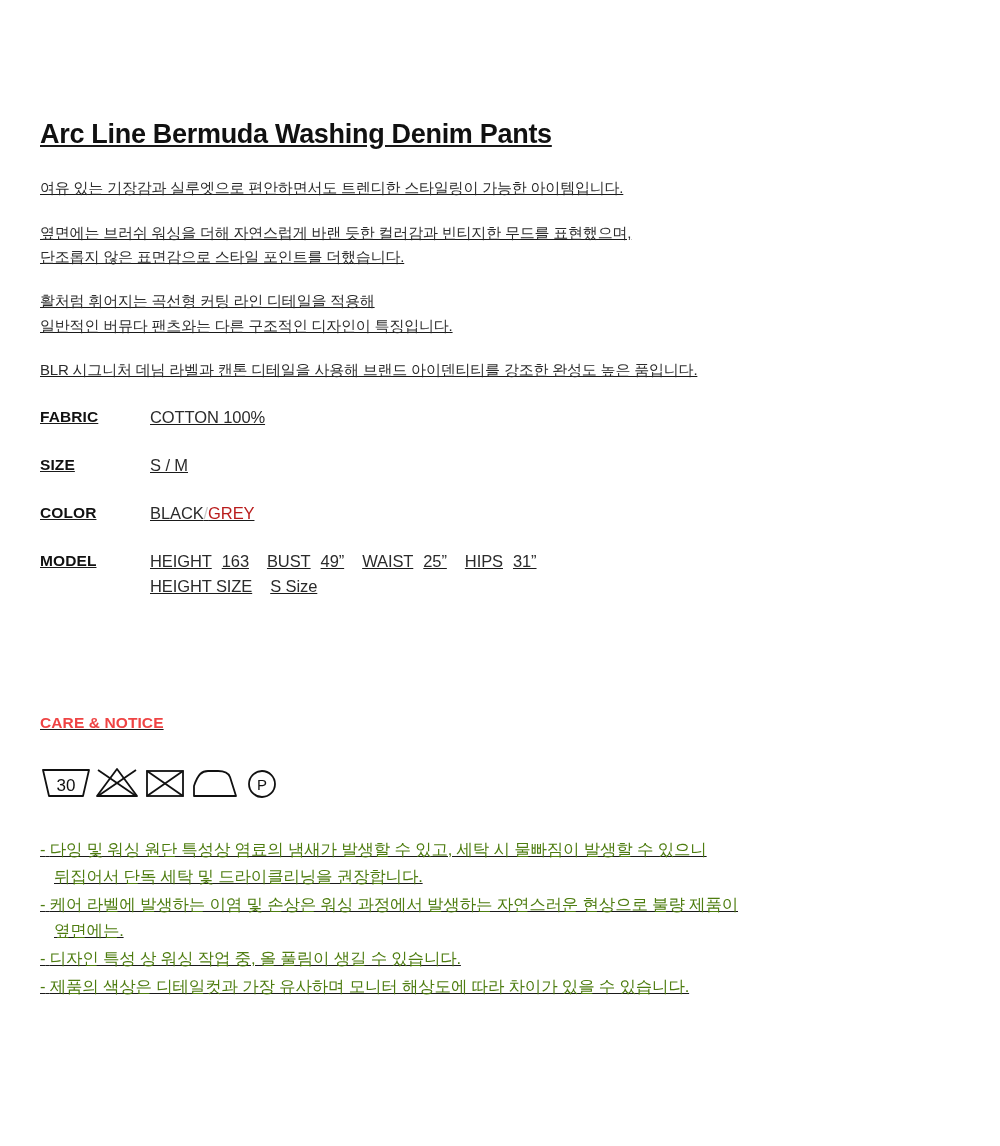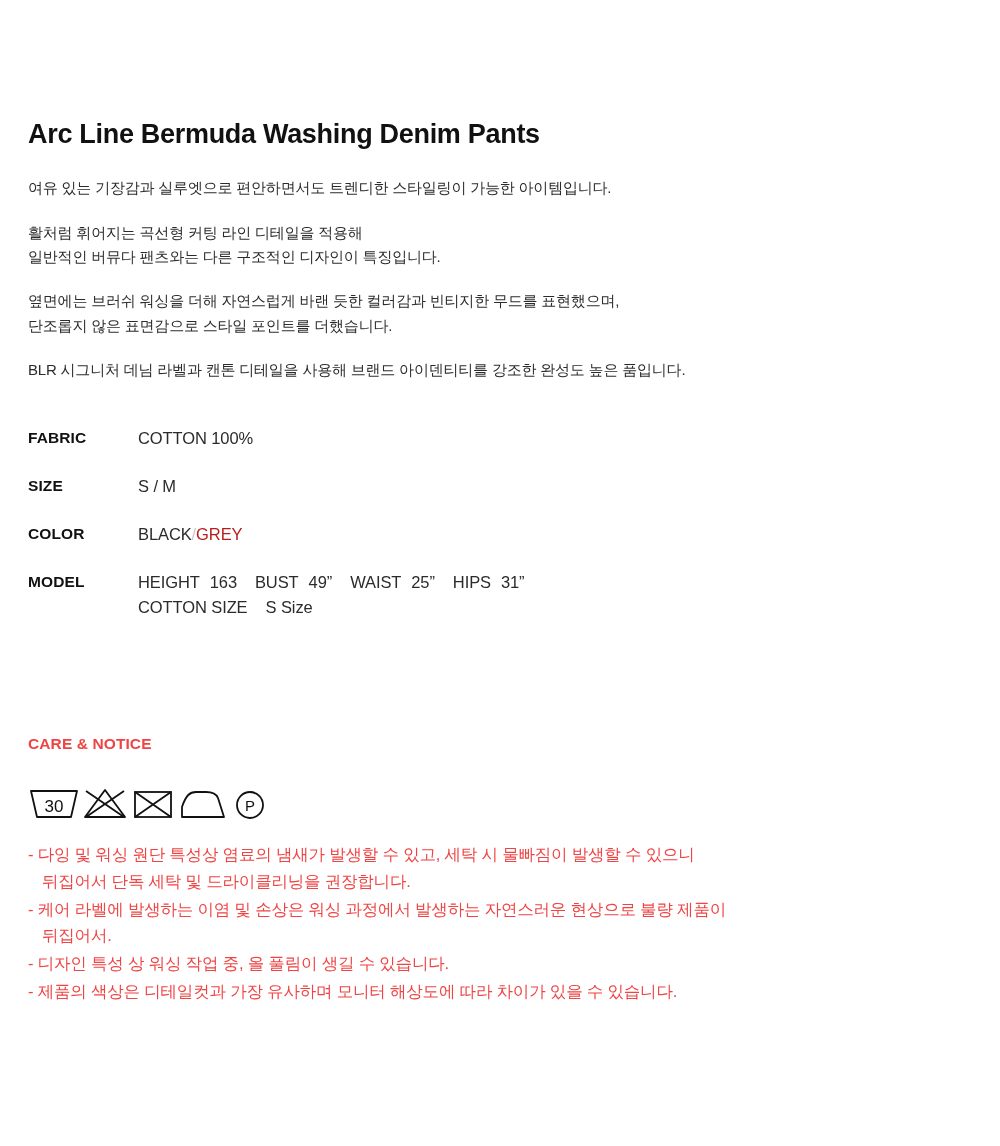--- a/index.html
+++ b/index.html
@@ -12,42 +12,43 @@
     background: #ffffff;
     font-family: "Liberation Sans", sans-serif;
     color: #1a1a1a;
     -webkit-font-smoothing: antialiased;
   }
   .page {
     position: relative;
     width: 972px;
     height: 1146px;
     box-sizing: border-box;
-    padding: 118px 40px 0 28px;
+    padding: 118px 40px 0 40px;
+    text-decoration: underline;
   }
   .product-title {
     font-size: 27px;
     font-weight: bold;
     letter-spacing: -0.3px;
     color: #111111;
     margin: 0 0 26px 0;
     line-height: 1.2;
   }
   .desc-block {
     font-size: 15px;
     line-height: 1.62;
     color: #2b2b2b;
     margin-bottom: 20px;
     letter-spacing: -0.2px;
   }
   .desc-block .line {
     display: block;
   }
   .spec-table {
-    margin-top: 47px;
+    margin-top: 26px;
     border-collapse: collapse;
     width: 100%;
   }
   .spec-table tr {
     vertical-align: top;
   }
   .spec-label {
     font-size: 15.5px;
     font-weight: bold;
     color: #111111;
@@ -83,30 +84,30 @@
     font-size: 15.5px;
     font-weight: bold;
     color: #ef4444;
     letter-spacing: 0.1px;
     margin-bottom: 22px;
   }
   .care-icons {
     display: flex;
     align-items: flex-end;
     gap: 2px;
-    margin-bottom: 20px;
+    margin-bottom: 36px;
     height: 46px;
   }
   .care-icons svg {
     display: block;
   }
   .notice-list {
     font-size: 16.5px;
     line-height: 1.62;
-    color: #ef4444;
+    color: #4d7c0f;
     letter-spacing: -0.2px;
   }
   .notice-item {
     display: block;
     margin-bottom: 1px;
   }
   .notice-item .cont {
     display: block;
     padding-left: 14px;
   }
@@ -116,27 +117,27 @@
 
 <div class="page">
 
   <h1 class="product-title">Arc Line Bermuda Washing Denim Pants</h1>
 
   <div class="desc-block">
     <span class="line">여유 있는 기장감과 실루엣으로 편안하면서도 트렌디한 스타일링이 가능한 아이템입니다.</span>
   </div>
 
   <div class="desc-block">
+    <span class="line">옆면에는 브러쉬 워싱을 더해 자연스럽게 바랜 듯한 컬러감과 빈티지한 무드를 표현했으며,</span>
+    <span class="line">단조롭지 않은 표면감으로 스타일 포인트를 더했습니다.</span>
+  </div>
+
+  <div class="desc-block">
     <span class="line">활처럼 휘어지는 곡선형 커팅 라인 디테일을 적용해</span>
     <span class="line">일반적인 버뮤다 팬츠와는 다른 구조적인 디자인이 특징입니다.</span>
-  </div>
-
-  <div class="desc-block">
-    <span class="line">옆면에는 브러쉬 워싱을 더해 자연스럽게 바랜 듯한 컬러감과 빈티지한 무드를 표현했으며,</span>
-    <span class="line">단조롭지 않은 표면감으로 스타일 포인트를 더했습니다.</span>
   </div>
 
   <div class="desc-block">
     <span class="line">BLR 시그니처 데님 라벨과 캔톤 디테일을 사용해 브랜드 아이덴티티를 강조한 완성도 높은 품입니다.</span>
   </div>
 
   <table class="spec-table">
     <tbody>
       <tr>
         <td class="spec-label">FABRIC</td>
@@ -150,21 +151,21 @@
         <td class="spec-label">COLOR</td>
         <td class="spec-value">
           <span class="color-main">BLACK</span><span class="color-sep">/</span><span class="color-muted">GREY</span>
         </td>
       </tr>
       <tr>
         <td class="spec-label">MODEL</td>
         <td class="spec-value">
           <span>HEIGHT</span><span class="model-gap-sm"></span><span>163</span><span class="model-gap"></span><span>BUST</span><span class="model-gap-sm"></span><span>49”</span><span class="model-gap"></span><span>WAIST</span><span class="model-gap-sm"></span><span>25”</span><span class="model-gap"></span><span>HIPS</span><span class="model-gap-sm"></span><span>31”</span>
           <span class="model-line2">
-            <span>COTTON SIZE</span><span class="model-gap"></span><span>S Size</span>
+            <span>HEIGHT SIZE</span><span class="model-gap"></span><span>S Size</span>
           </span>
         </td>
       </tr>
     </tbody>
   </table>
 
   <div class="care-section">
     <div class="care-title">CARE &amp; NOTICE</div>
 
     <div class="care-icons">
@@ -211,21 +212,21 @@
 
       <div class="notice-item">
         <span>-</span>
         <span>다잉 및 워싱 원단 특성상 염료의 냄새가 발생할 수 있고, 세탁 시 물빠짐이 발생할 수 있으니</span>
         <span class="cont">뒤집어서 단독 세탁 및 드라이클리닝을 권장합니다.</span>
       </div>
 
       <div class="notice-item">
         <span>-</span>
         <span>케어 라벨에 발생하는 이염 및 손상은 워싱 과정에서 발생하는 자연스러운 현상으로 불량 제품이</span>
-        <span class="cont">뒤집어서.</span>
+        <span class="cont">옆면에는.</span>
       </div>
 
       <div class="notice-item">
         <span>-</span>
         <span>디자인 특성 상 워싱 작업 중, 올 풀림이 생길 수 있습니다.</span>
       </div>
 
       <div class="notice-item">
         <span>-</span>
         <span>제품의 색상은 디테일컷과 가장 유사하며 모니터 해상도에 따라 차이가 있을 수 있습니다.</span>

